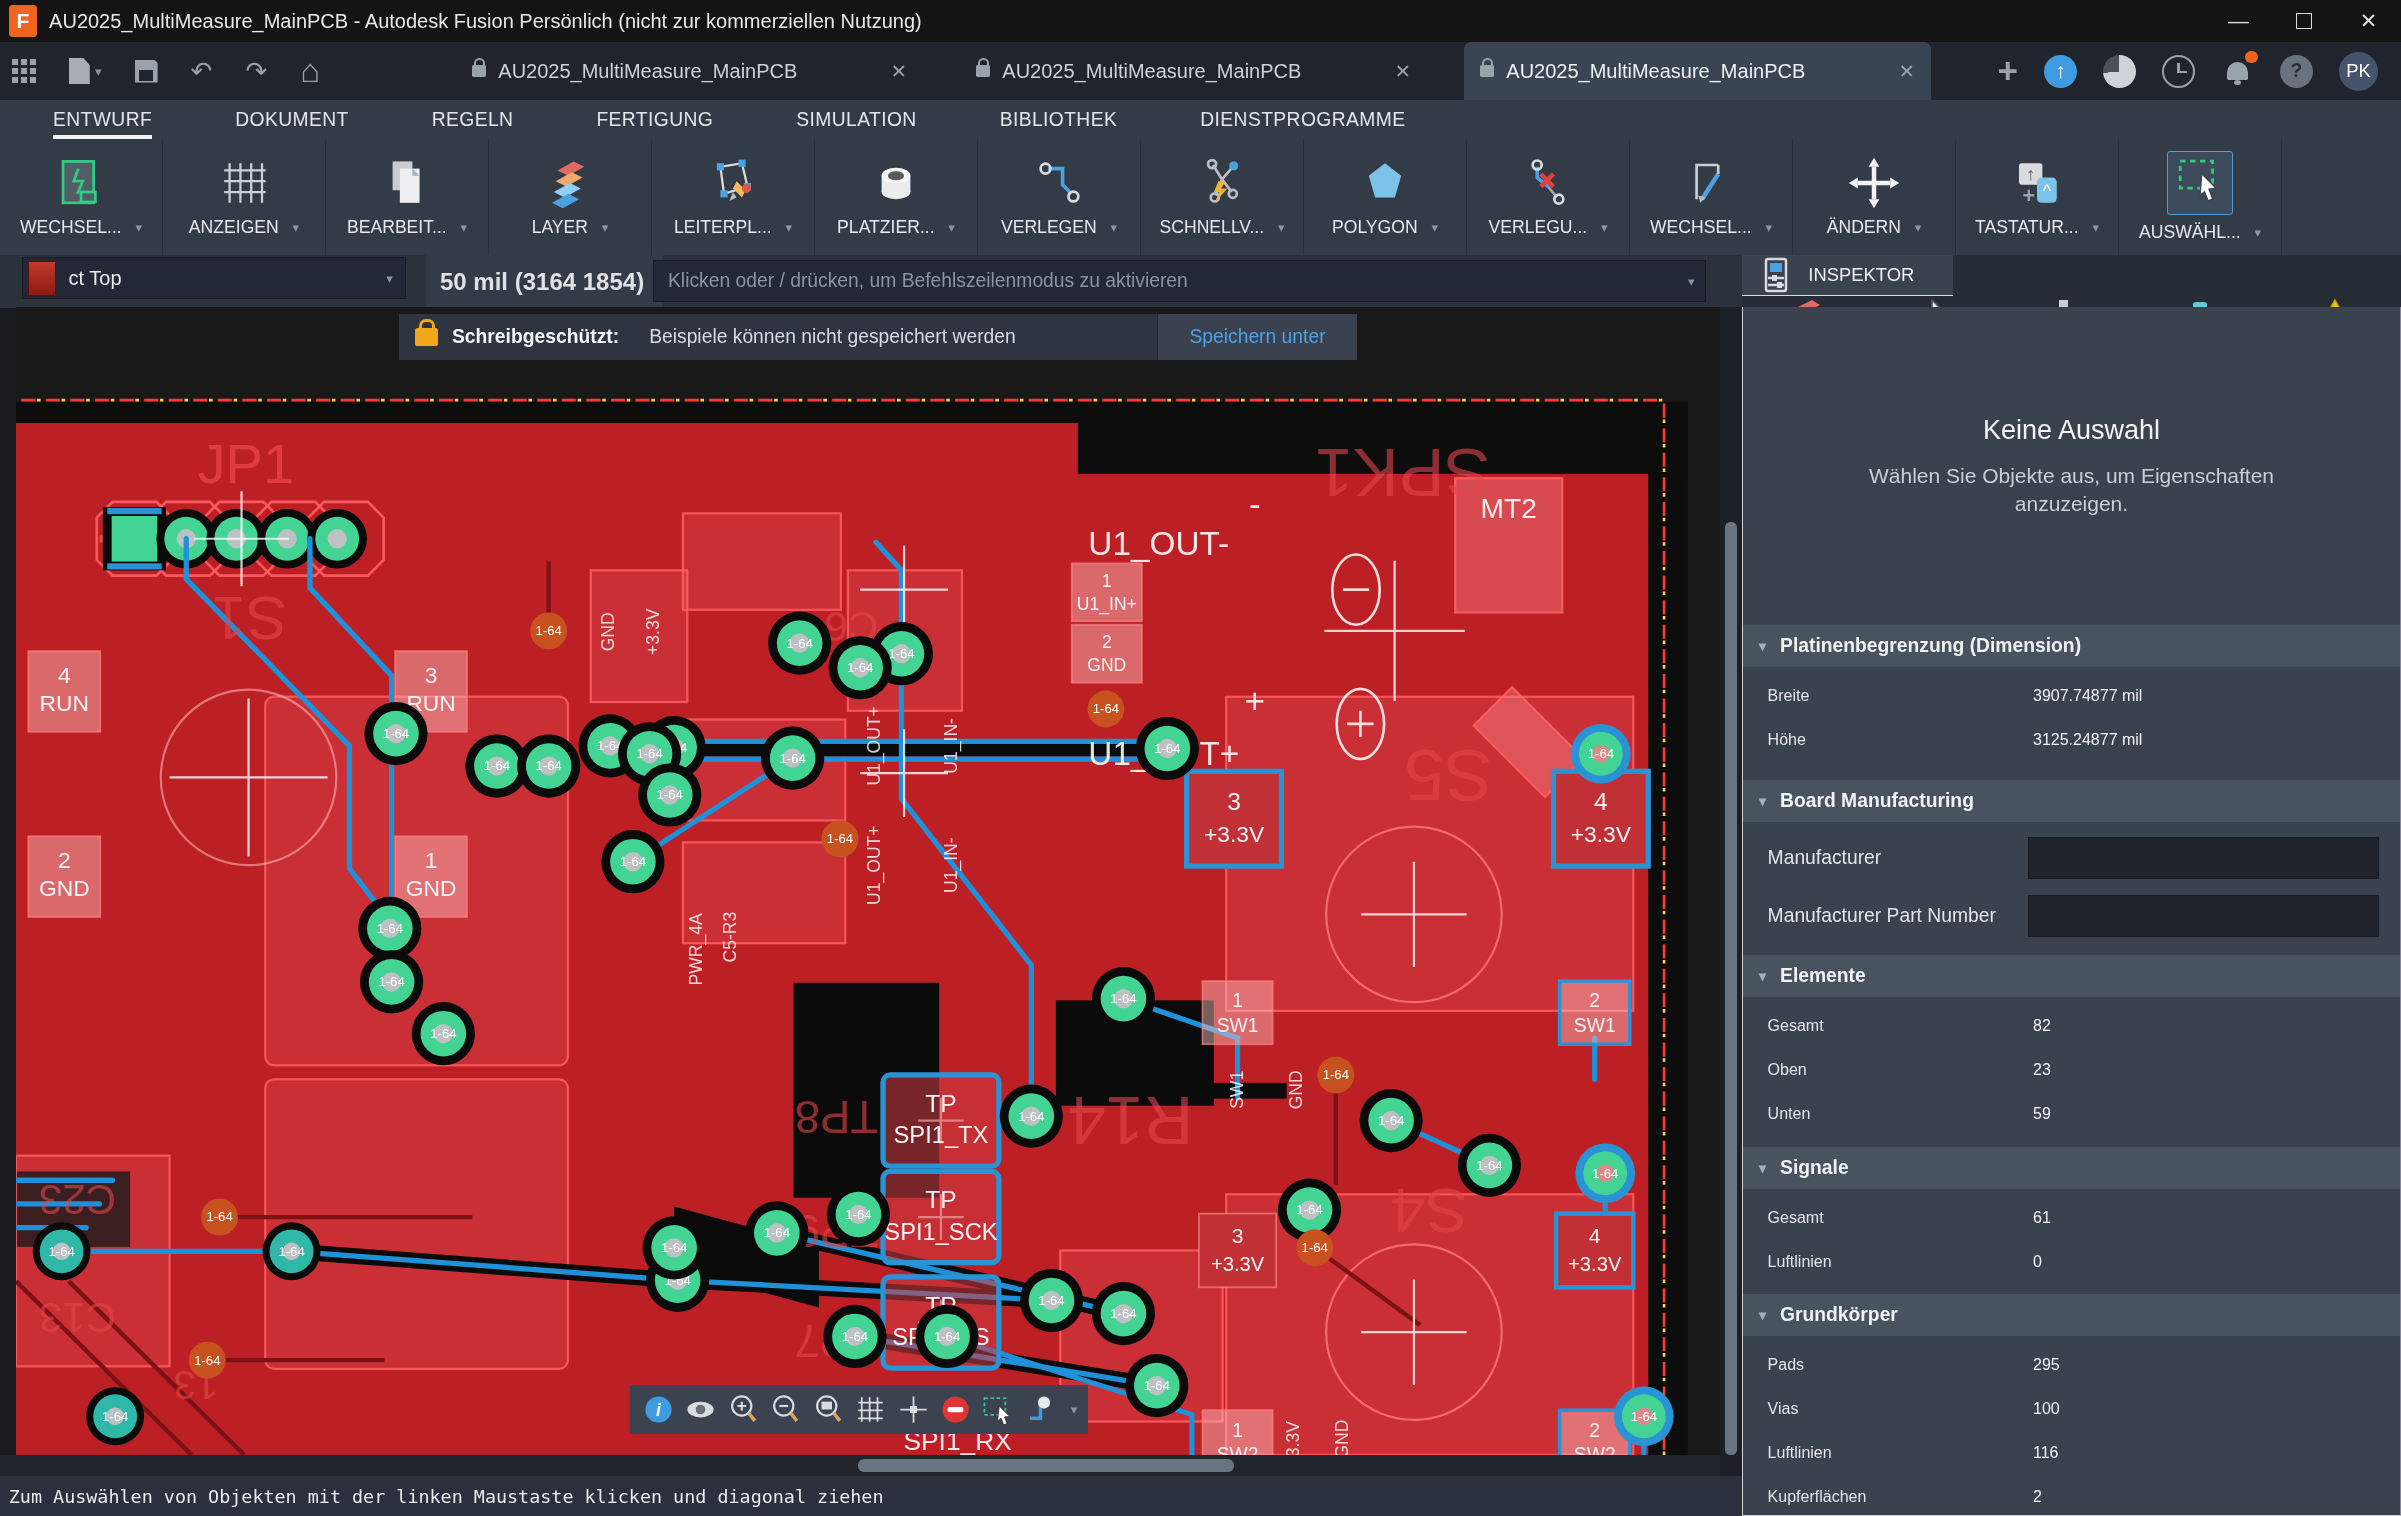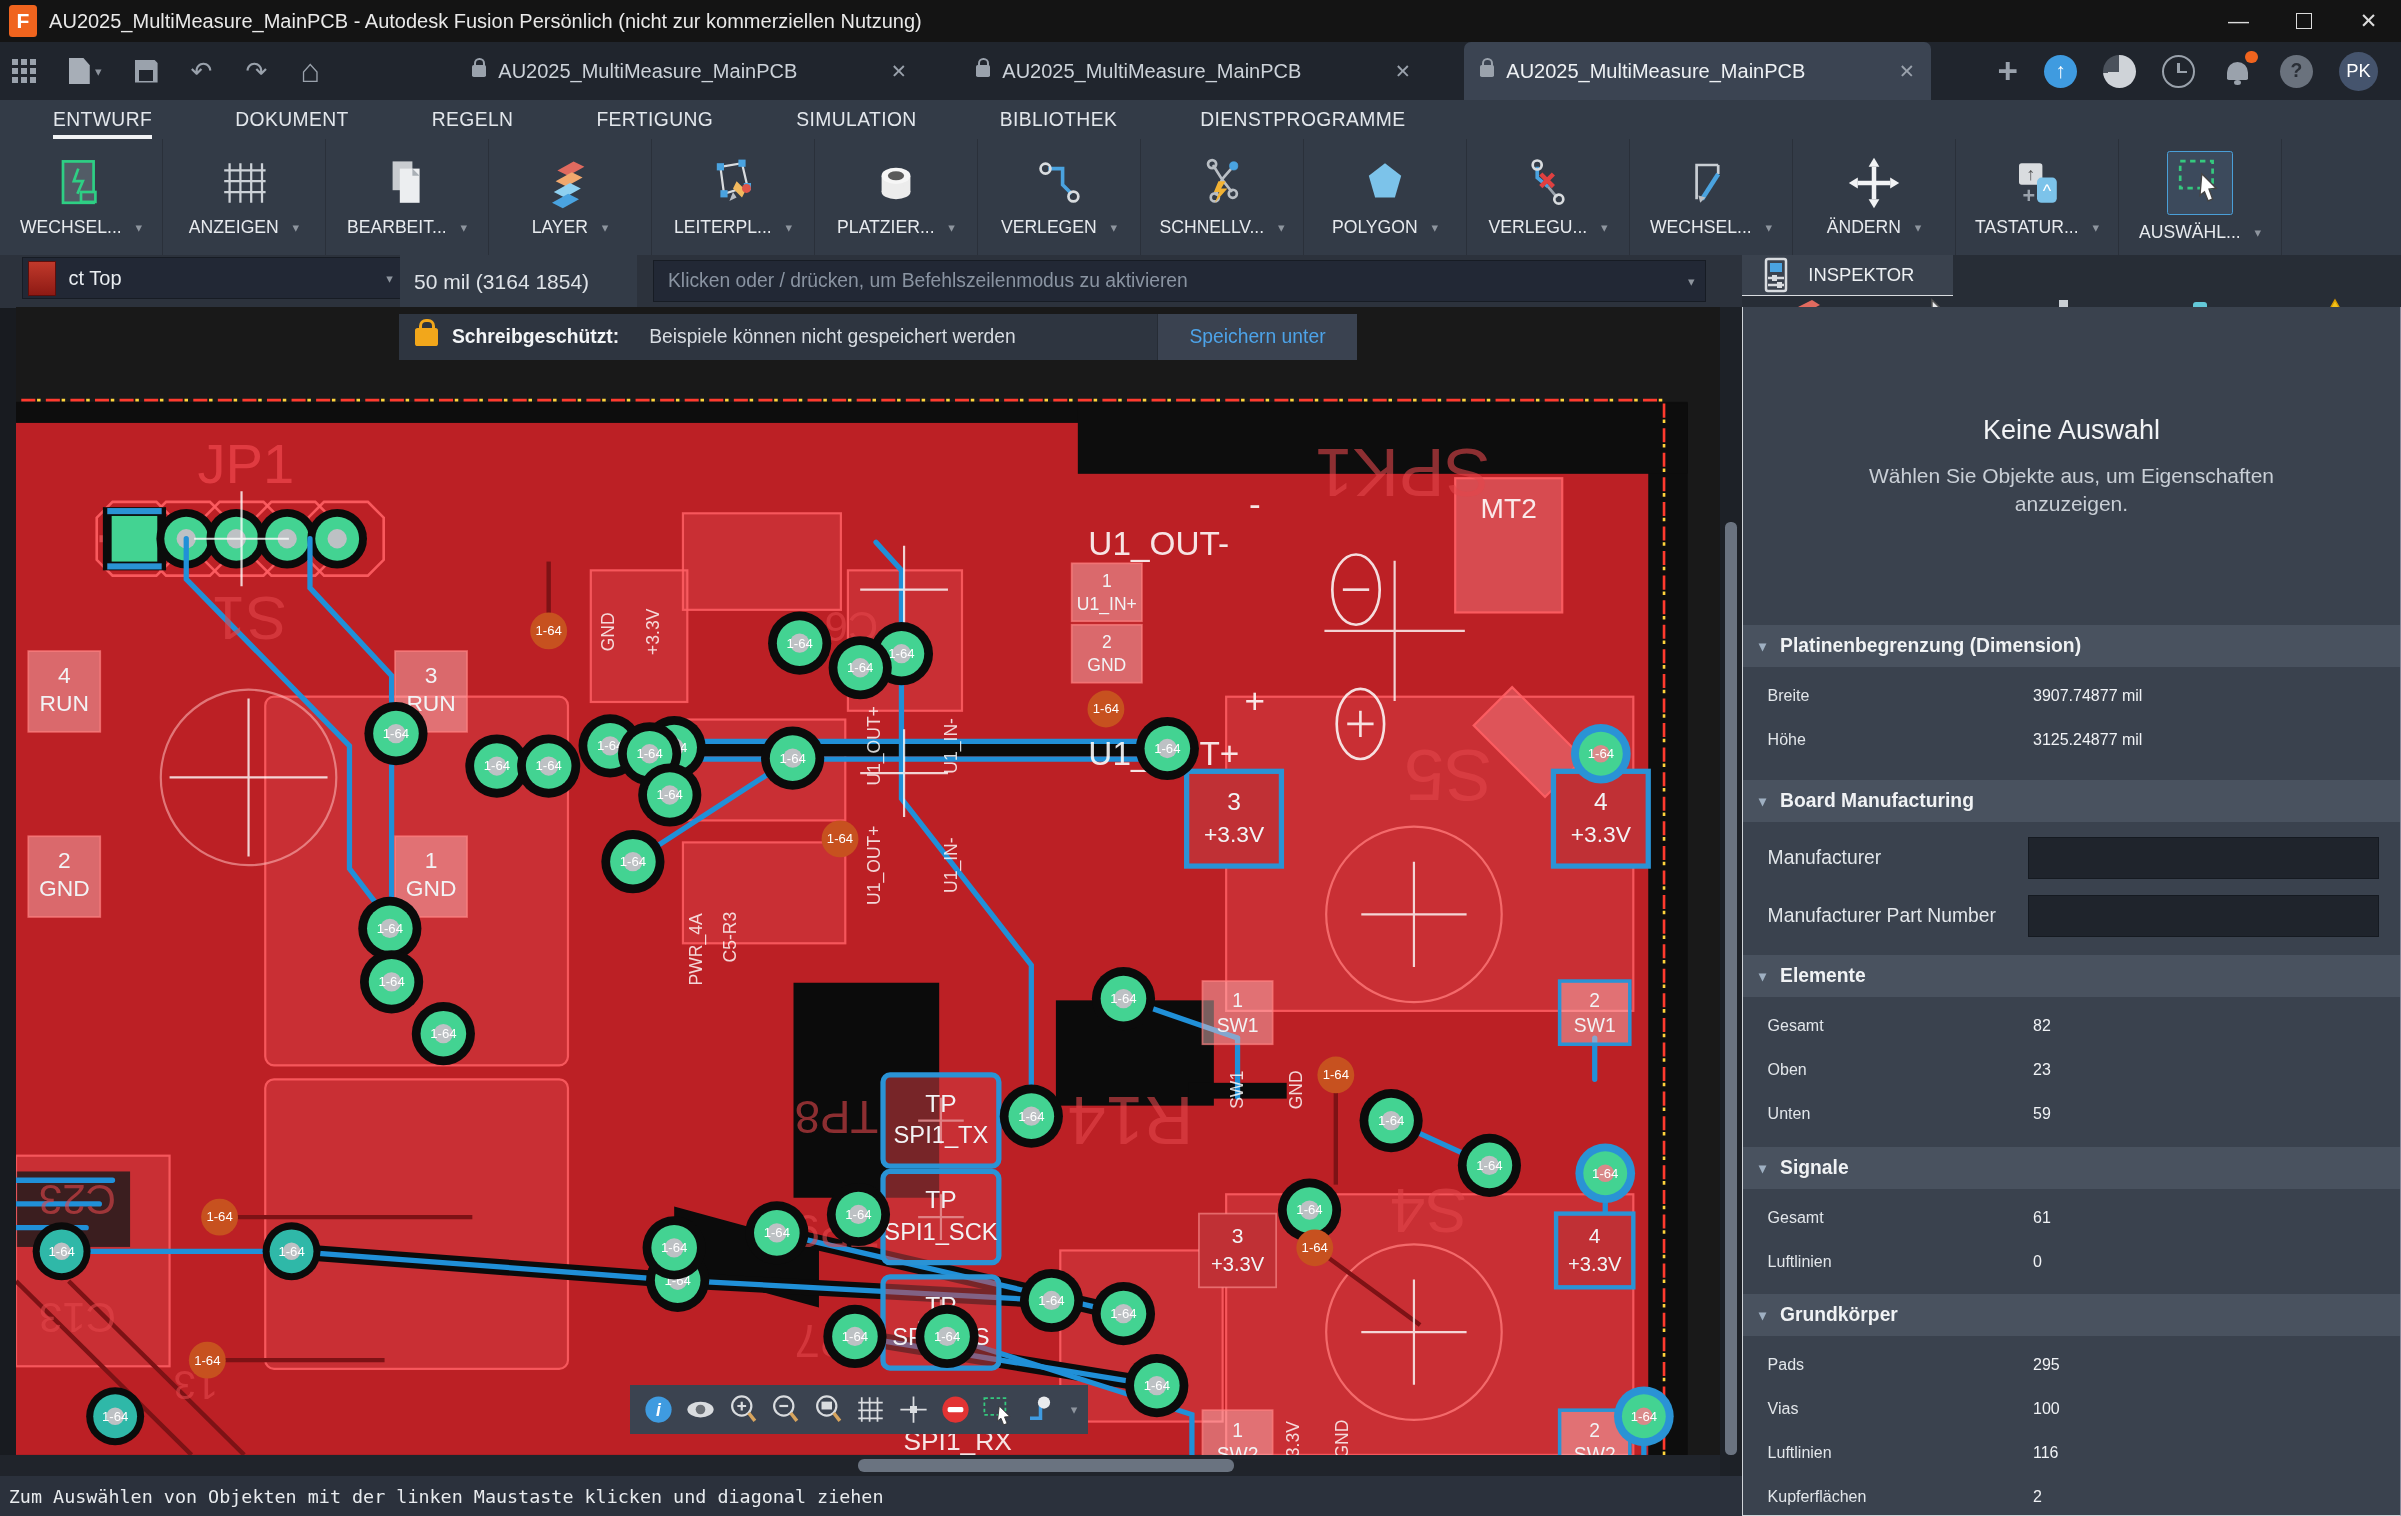--- a/index.html
+++ b/index.html
@@ -63,22 +63,22 @@
   .tool .tl { display:flex; align-items:center; gap:12px; white-space:nowrap; }
   .tool .tl .caret{ margin-left:1.8px; }
   .sel-wrap { border:1.8px solid #4a9fd8; background:#3c4a5c; padding:1.8px 5.3px; border-radius:2.6px; }
 
   
   #ctxrow { position:absolute; left:0; top:255px; width:1742px; height:53px; background:#2c323c; }
   #layer-select { position:absolute; left:22px; top:2px; width:384px; height:42px; background:#222835;
                   border:0.9px solid #171c24; display:flex; align-items:center; color:#e9edf1; font-size:20px; }
   #layer-swatch { width:28px; height:35px; background:linear-gradient(#c0392b,#8e1a14); border:0.9px solid #5e0f0c; margin:0 12.3px 0 5.3px; }
   #layer-select .caret { position:absolute; right:12.3px; }
-  #grid-readout { position:absolute; left:400px; top:0; width:237px; height:53px; background:#333b47;
-                  color:#dfe3e8; font-size:21px; display:flex; align-items:center; padding-left:14px; }
+  #grid-readout { position:absolute; left:426px; top:0; width:237px; height:53px; background:#333b47;
+                  color:#dfe3e8; font-size:24px; display:flex; align-items:center; padding-left:14px;font-weight:bold; }
   #cmdline { position:absolute; left:653px; top:5.3px; width:1053px; height:42px; background:#222835; border:0.9px solid #171c24;
              color:#8a94a2; font-size:19.3px; display:flex; align-items:center; padding:0 14px; }
   #cmdline .caret { position:absolute; right:10.5px; }
 
   
   #insp-tabs { position:absolute; left:1742px; top:255px; width:659px; height:53px; background:#272d36; display:flex;flex-direction:column; }
   #insp-tab-active { width:211px; height:53px; background:#3a424e; display:flex; align-items:center; gap:12.3px;
                      padding-left:14px; color:#eef1f4; font-size:18.4px; border-bottom:1.8px solid #d9dce0; }
   .insp-ic { width:40px; height:40px; display:flex; align-items:center; justify-content:center; }
   #insp-icon-strip { flex:1; display:flex; align-items:center; justify-content:space-around; }

